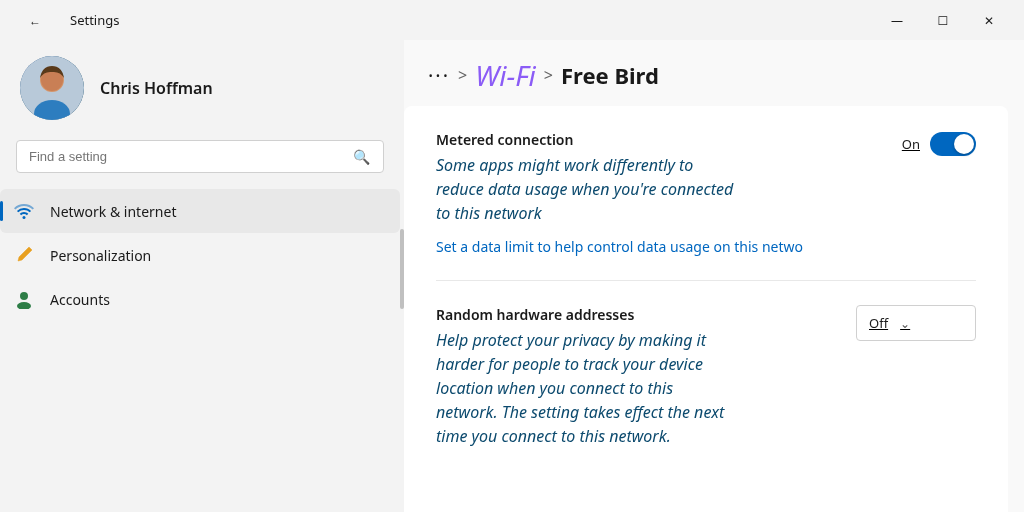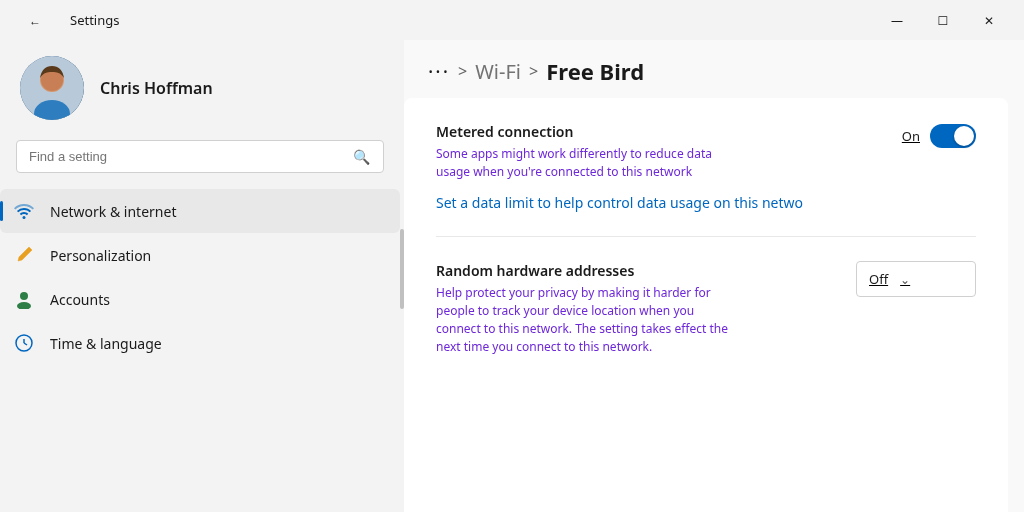--- a/index.html
+++ b/index.html
@@ -182,22 +182,23 @@
     .breadcrumb-dots {
       font-size: 20px;
       color: #1a1a1a;
       letter-spacing: 2px;
     }
     .breadcrumb-sep {
       color: #666;
       font-size: 16px;
     }
     .breadcrumb-wifi {
-      font-size: 20px;
-      color: #737373;
+      font-size: 28px;
+      color: #8b5cf6;
+      font-style: italic;
     }
     .breadcrumb-network {
       font-size: 22px;
       font-weight: 700;
       color: #1a1a1a;
     }
 
     
     .settings-panel {
       flex: 1;
@@ -226,24 +227,25 @@
     .setting-text {
       flex: 1;
     }
     .setting-title {
       font-size: 14px;
       font-weight: 600;
       color: #1a1a1a;
       margin-bottom: 4px;
     }
     .setting-desc {
-      font-size: 12px;
-      color: #6d28d9;
+      font-size: 16px;
+      color: #0c4a6e;
       line-height: 1.5;
       max-width: 300px;
+      font-style: italic;
     }
 
     .setting-control {
       display: flex;
       align-items: center;
       gap: 10px;
       flex-shrink: 0;
       padding-top: 2px;
       text-decoration: underline;
     }
@@ -388,30 +390,20 @@
       <div class="nav-item">
         <div class="nav-icon">
           <svg width="20" height="20" viewBox="0 0 20 20">
             <circle cx="10" cy="7" r="4" fill="#2d7d46"></circle>
             <ellipse cx="10" cy="17" rx="7" ry="4" fill="#2d7d46"></ellipse>
           </svg>
         </div>
         <span>Accounts</span>
       </div>
 
-      <div class="nav-item">
-        <div class="nav-icon">
-          <svg width="20" height="20" viewBox="0 0 20 20">
-            <circle cx="10" cy="10" r="8" fill="none" stroke="#0067c0" stroke-width="1.5"></circle>
-            <line x1="10" y1="6" x2="10" y2="10" stroke="#0067c0" stroke-width="1.5"></line>
-            <line x1="10" y1="10" x2="13" y2="12" stroke="#0067c0" stroke-width="1.5"></line>
-          </svg>
-        </div>
-        <span>Time &amp; language</span>
-      </div>
     </div>
   </div>
 
   <div style="position: relative; width: 4px; background: transparent; flex-shrink: 0;">
     <div style="position: absolute; right: 0; top: 40%; width: 4px; height: 80px; background: #c0c0c0; border-radius: 2px;"></div>
   </div>
 
   <div class="main-content">
 
     <div class="breadcrumb">

